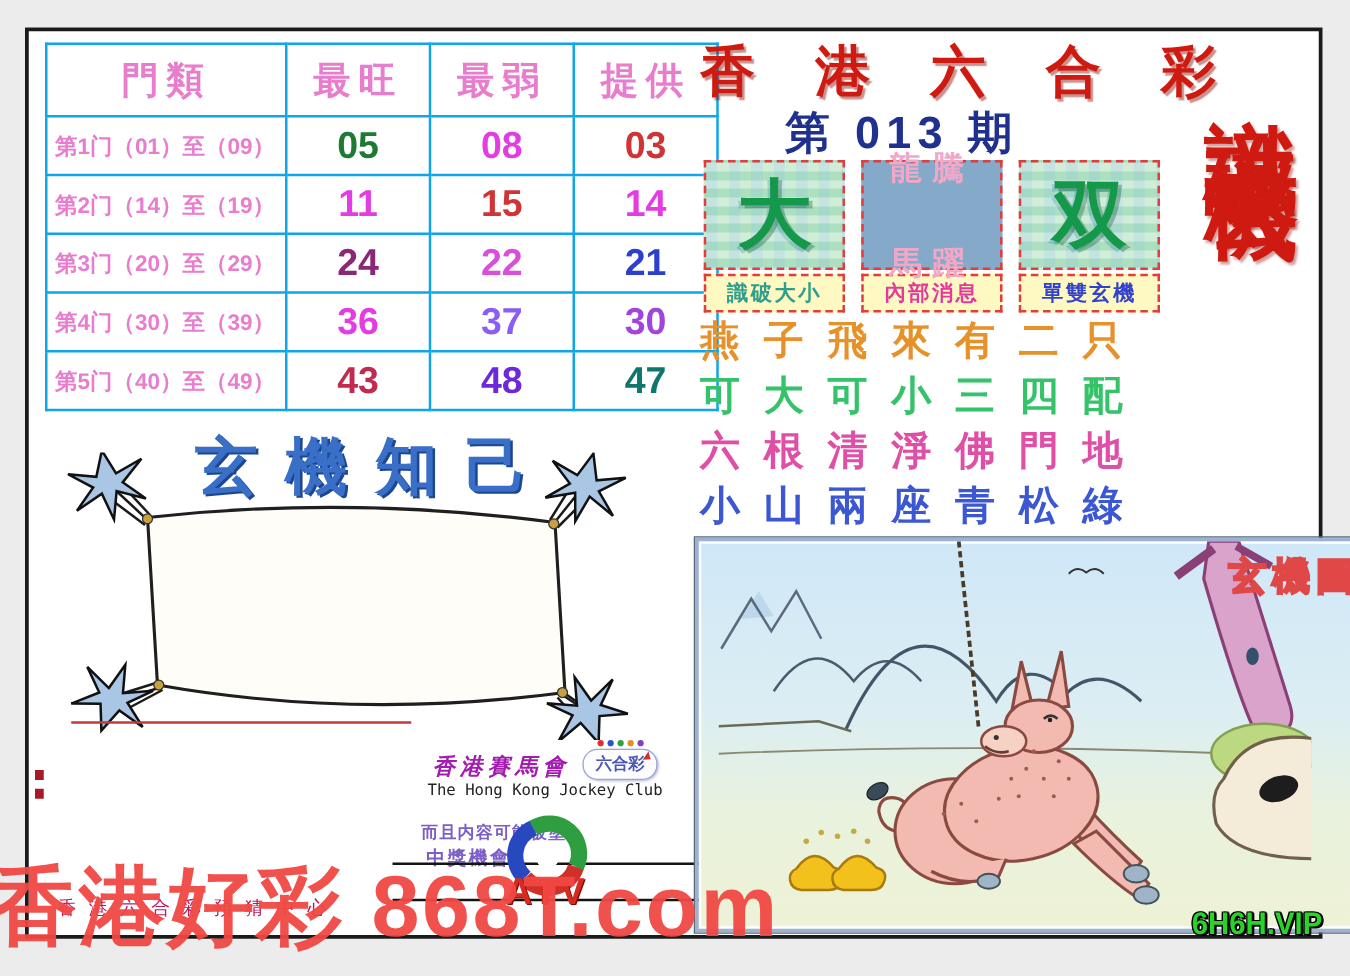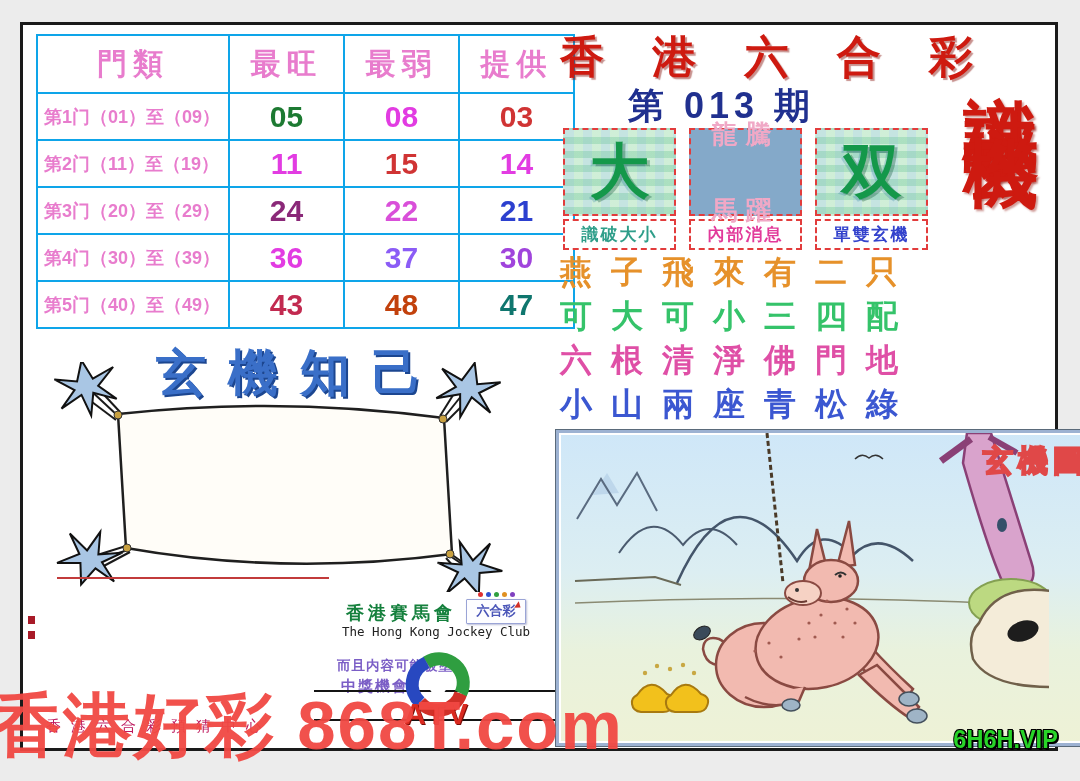--- a/index.html
+++ b/index.html
@@ -46,27 +46,27 @@
   .banner-zone svg { position:absolute; left:0; top:0; }
   .banner-poem { position:absolute; left:60px; top:416px; width:420px; text-align:center; }
   .banner-poem .poem-line {
     font-size:23px; font-weight:800; letter-spacing:15px; line-height:32px; white-space:nowrap;
   }
   .red-line { position:absolute; left:57px; top:577px; width:272px; height:2px; background:#c23b3b; }
   .colon-mark { position:absolute; left:28px; top:616px; }
   .colon-mark span { display:block; width:7px; height:8px; background:#a81a28; margin-bottom:7px; }
 
   
-  .jockey-cn { position:absolute; left:346px; top:601px; font-size:18px; font-weight:800; color:#15803d; letter-spacing:4px; }
+  .jockey-cn { position:absolute; left:346px; top:601px; font-size:18px; font-weight:800; color:#a21caf; letter-spacing:4px;font-style:italic; }
   .jockey-en { position:absolute; left:342px; top:624px; font-size:12.5px; color:#222; font-family:"DejaVu Sans Mono", monospace; }
   .lotto-badge { position:absolute; left:466px; top:592px; width:60px; height:48px; }
   .lotto-dots { display:flex; gap:3px; justify-content:center; margin-bottom:2px; }
   .lotto-dots i { width:5px; height:5px; border-radius:50%; display:block; }
   .lotto-box {
-    position:relative; background:#fdfdff; border:1px solid #9aa4d6; border-radius:1px;
+    position:relative; background:#fdfdff; border:1px solid #9aa4d6; border-radius:12px;
     text-align:center; font-size:13px; font-weight:800; color:#4a55b8; padding:2px 3px 3px;
     box-shadow:1px 1px 2px rgba(60,70,140,.35);
   }
   .lotto-bolt {
     position:absolute; right:4px; top:2px; width:0; height:0;
     border-left:5px solid #d03028; border-top:4px solid transparent; border-bottom:4px solid transparent;
     transform:rotate(35deg);
   }
   .note-1 { position:absolute; left:337px; top:657px; font-size:13.5px; font-weight:700; color:#7b5ec6; letter-spacing:1px; }
   .note-2 { position:absolute; left:341px; top:677px; font-size:15px; font-weight:700; color:#7b5ec6; letter-spacing:2px; }
@@ -125,21 +125,21 @@
       #e7f3e7;
   }
   .mosaic-glyph {
     font-size:60px; font-weight:900; color:#14984a;
     text-shadow:3px 2px 0 rgba(20,90,60,.35), -2px 2px 0 rgba(40,120,160,.25);
   }
   .plate { background:#84a9c9;gap:43px; }
   .plate-line { font-size:26px; font-weight:900; color:#f0a8c6; letter-spacing:8px; line-height:33px; }
   .tip-label {
     margin-top:3px; border:2px dashed #e23c3c; text-align:center;
-    font-size:17px; font-weight:800; letter-spacing:2px; padding:2px 0; background:#ffffff;
+    font-size:17px; font-weight:800; letter-spacing:2px; padding:2px 0; background:#fef9c3;
   }
   .b1 .tip-label { color:#2f9e8a; }
   .b2 .tip-label { color:#e23a9a; }
   .b3 .tip-label { color:#3342cc; }
 
   .right-poem { position:absolute; left:560px; top:250px; width:400px; }
   .right-poem .poem-line {
     font-size:32px; font-weight:800; letter-spacing:19px; line-height:44px; white-space:nowrap;
   }
 
@@ -176,41 +176,41 @@
       </tr>
     </thead>
     <tbody>
         <tr>
           <td class="cat">第1门（01）至（09）</td>
           <td class="num" style="color: rgb(29, 122, 50);">05</td>
           <td class="num" style="color: rgb(226, 60, 226);">08</td>
           <td class="num" style="color: rgb(208, 52, 52);">03</td>
         </tr>
         <tr>
-          <td class="cat">第2门（11）至（19）</td>
+          <td class="cat">第2门（14）至（19）</td>
           <td class="num" style="color: rgb(226, 60, 226);">11</td>
           <td class="num" style="color: rgb(208, 52, 52);">15</td>
           <td class="num" style="color: rgb(226, 60, 226);">14</td>
         </tr>
         <tr>
           <td class="cat">第3门（20）至（29）</td>
           <td class="num" style="color: rgb(138, 40, 120);">24</td>
           <td class="num" style="color: rgb(217, 79, 217);">22</td>
           <td class="num" style="color: rgb(44, 64, 207);">21</td>
         </tr>
         <tr>
           <td class="cat">第4门（30）至（39）</td>
           <td class="num" style="color: rgb(226, 60, 226);">36</td>
           <td class="num" style="color: #8b5cf6;">37</td>
           <td class="num" style="color: rgb(160, 68, 220);">30</td>
         </tr>
         <tr>
           <td class="cat">第5门（40）至（49）</td>
           <td class="num" style="color: rgb(194, 42, 80);">43</td>
-          <td class="num" style="color: #c2410c;">48</td>
+          <td class="num" style="color: #6d28d9;">48</td>
           <td class="num" style="color: #0f766e;">47</td>
         </tr>
       </tbody>
   </table>
 
   <div class="game-title">香 港 六 合 彩</div>
   <div class="issue-no">第 013 期</div>
   <div class="vertical-slogan">識破玄機</div>
 
   <div class="tip-box b1">

